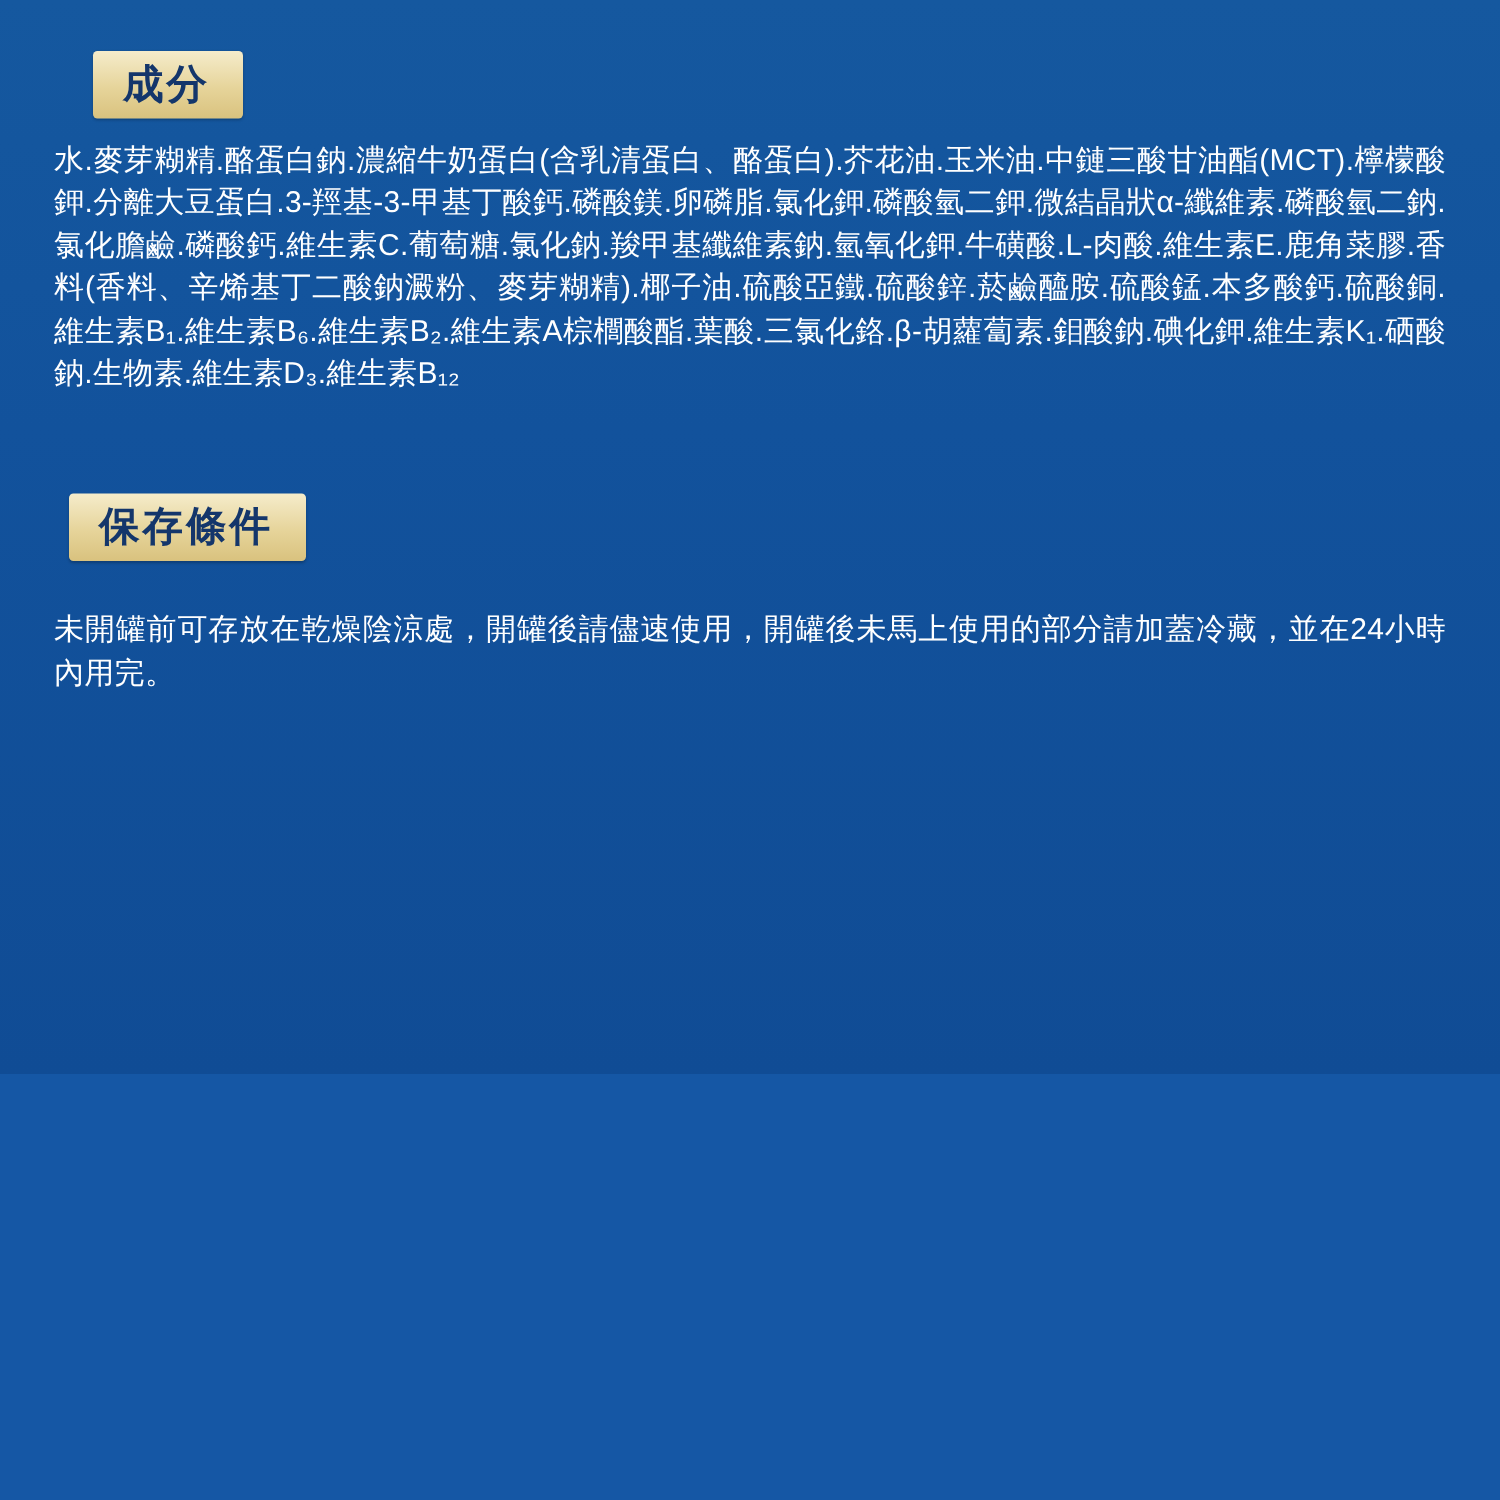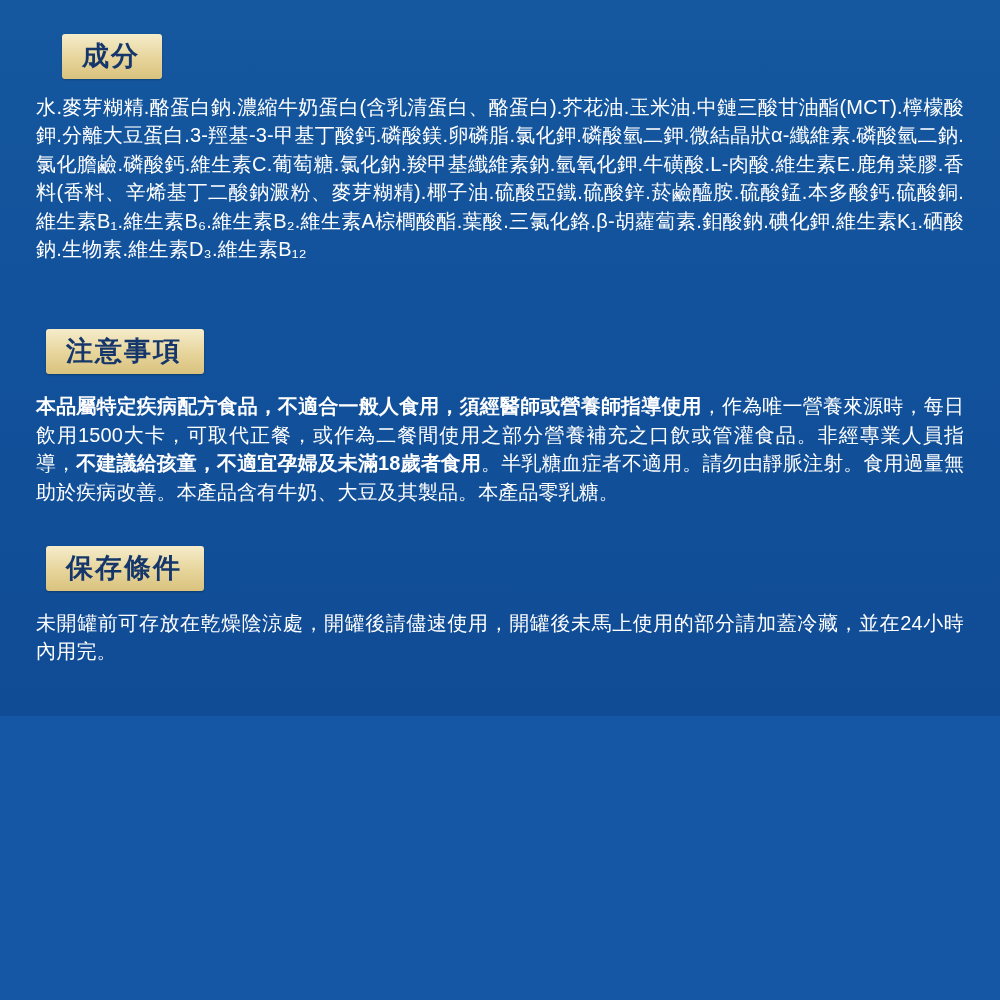--- a/index.html
+++ b/index.html
@@ -51,35 +51,31 @@
   }
   b {
     font-weight: bold;
   }
   #sec-ingredients { margin-bottom: 66px; }
   #sec-ingredients .heading { margin-left: 26px; }
   #sec-note { margin-bottom: 40px; }
   #sec-note .heading { margin-left: 10px; }
   #sec-storage .heading { margin-left: 10px; text-align: center; }
   #sec-note .body-text { margin-top: 18px; }
-  #sec-storage .body-text { margin-top: 18px; }
+  #sec-storage .body-text { margin-top: 32px; }
 </style>
 </head>
 <body>
 
 <div class="page">
 
   <div class="section" id="sec-ingredients">
     <div class="heading">成分</div>
     <div class="body-text">水.麥芽糊精.酪蛋白鈉.濃縮牛奶蛋白(含乳清蛋白、酪蛋白).芥花油.玉米油.中鏈三酸甘油酯(MCT).檸檬酸鉀.分離大豆蛋白.3-羥基-3-甲基丁酸鈣.磷酸鎂.卵磷脂.氯化鉀.磷酸氫二鉀.微結晶狀α-纖維素.磷酸氫二鈉.氯化膽鹼.磷酸鈣.維生素C.葡萄糖.氯化鈉.羧甲基纖維素鈉.氫氧化鉀.牛磺酸.L-肉酸.維生素E.鹿角菜膠.香料(香料、辛烯基丁二酸鈉澱粉、麥芽糊精).椰子油.硫酸亞鐵.硫酸鋅.菸鹼醯胺.硫酸錳.本多酸鈣.硫酸銅.維生素B₁.維生素B₆.維生素B₂.維生素A棕櫚酸酯.葉酸.三氯化鉻.β-胡蘿蔔素.鉬酸鈉.碘化鉀.維生素K₁.硒酸鈉.生物素.維生素D₃.維生素B₁₂</div>
   </div>
 
-  <div class="section" id="sec-note">
-    <div class="heading">注意事項</div>
-    <div class="body-text note"><b>本品屬特定疾病配方食品，不適合一般人食用，須經醫師或營養師指導使用</b><span>，作為唯一營養來源時，每日飲用1500大卡，可取代正餐，或作為二餐間使用之部分營養補充之口飲或管灌食品。非經專業人員指導，</span><b>不建議給孩童，不適宜孕婦及未滿18歲者食用</b><span>。半乳糖血症者不適用。請勿由靜脈注射。食用過量無助於疾病改善。本產品含有牛奶、大豆及其製品。本產品零乳糖。</span></div>
-  </div>
 
   <div class="section" id="sec-storage">
     <div class="heading">保存條件</div>
     <div class="body-text">未開罐前可存放在乾燥陰涼處，開罐後請儘速使用，開罐後未馬上使用的部分請加蓋冷藏，並在24小時內用完。</div>
   </div>
 
 </div>
 
 </body></html>

